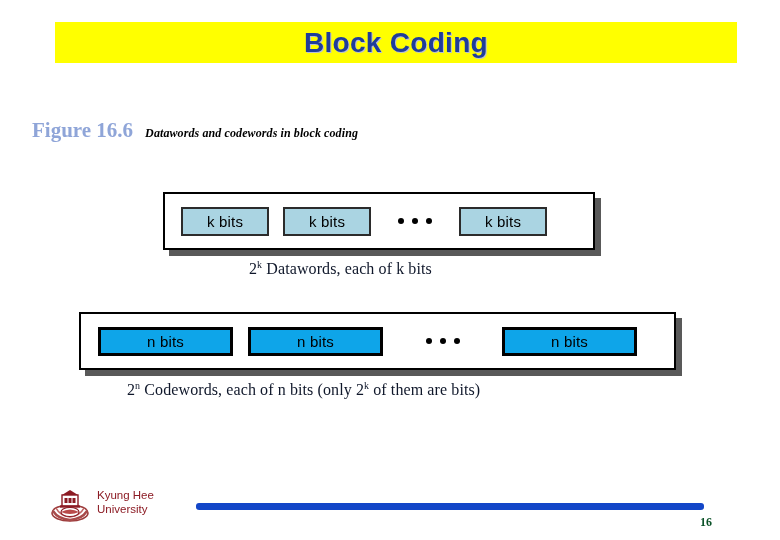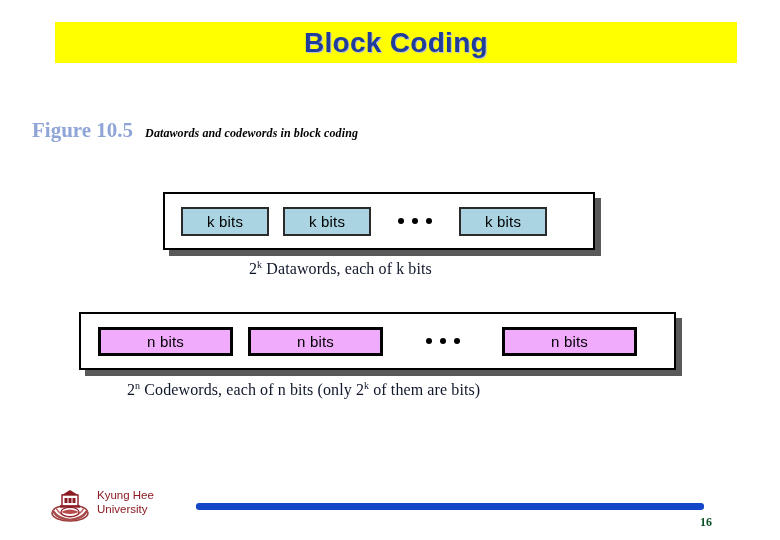--- a/index.html
+++ b/index.html
@@ -94,21 +94,21 @@
     font-size: 15px;
     color: #000000;
     letter-spacing: 0.2px;
   }
   .cell-k {
     background: #aad4e2;
     border: 2px solid #2b2b2b;
     height: 29px;
   }
   .cell-n {
-    background: #f0abfc;
+    background: #0ea5e9;
     border: 3px solid #000000;
     height: 29px;
   }
 
   .ellipsis {
     display: flex;
     align-items: center;
     justify-content: center;
     gap: 8px;
   }
@@ -172,21 +172,21 @@
   }
 </style>
 </head>
 <body>
 
 <div class="title-banner">
   <span class="title-text">Block Coding</span>
 </div>
 
 <div class="figure-caption">
-  <span class="figure-number">Figure 10.5</span>
+  <span class="figure-number">Figure 16.6</span>
   <span class="figure-title">Datawords and codewords in block coding</span>
 </div>
 
 <div class="row-wrap" style="left:163px; top:192px; width:476px; height:58px;">
   <div class="outer-box" style="width:432px; height:58px;"></div>
   <div class="cells" style="padding:0 18px;">
     <div class="cell cell-k" style="width:88px;">k bits</div>
     <div style="width:14px;"></div>
     <div class="cell cell-k" style="width:88px;">k bits</div>
     <div class="ellipsis" style="width:88px;">

